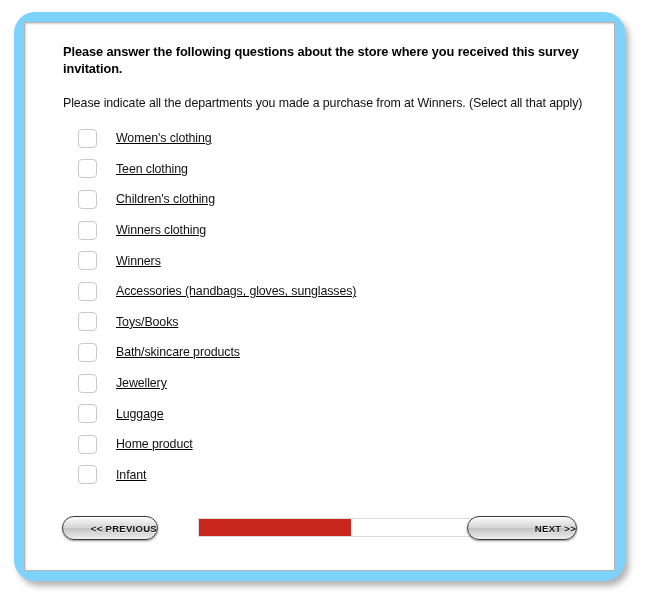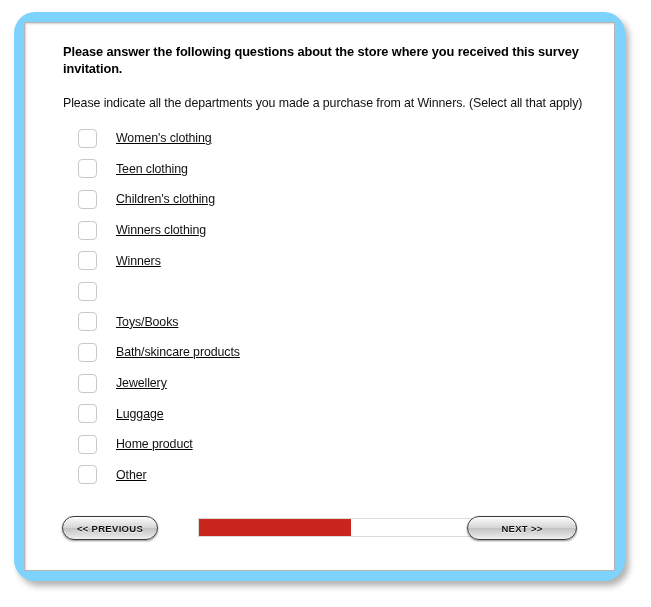--- a/index.html
+++ b/index.html
@@ -113,21 +113,21 @@
     height: 24px;
     border-radius: 13px;
     border: 1px solid #3a3a3a;
     background: linear-gradient(to bottom,
                 #ffffff 0%, #f2f2f2 12%, #d6d6d6 48%,
                 #c3c3c3 52%, #dedede 82%, #f0f0f0 100%);
     box-shadow: 0 1px 2px rgba(0,0,0,0.45),
                 inset 0 1px 0 rgba(255,255,255,0.9);
     display: flex;
     align-items: center;
-    justify-content: center;
+    justify-content: flex-end;
     cursor: pointer;
     box-sizing: border-box;
   }
   .nav-button-label {
     font-size: 9.5px;
     font-weight: bold;
     color: #111111;
     letter-spacing: 0.3px;
     text-shadow: 0 1px 0 rgba(255,255,255,0.8);
     white-space: nowrap;
@@ -184,20 +184,21 @@
           <li class="department-row">
             <span class="checkbox-box"></span>
             <span class="department-label">Winners clothing</span>
           </li>
           <li class="department-row">
             <span class="checkbox-box"></span>
             <span class="department-label">Winners</span>
           </li>
           <li class="department-row">
             <span class="checkbox-box"></span>
+            <span class="department-label">Accessories (handbags, gloves, sunglasses)</span>
           </li>
           <li class="department-row">
             <span class="checkbox-box"></span>
             <span class="department-label">Toys/Books</span>
           </li>
           <li class="department-row">
             <span class="checkbox-box"></span>
             <span class="department-label">Bath/skincare products</span>
           </li>
           <li class="department-row">
@@ -207,21 +208,21 @@
           <li class="department-row">
             <span class="checkbox-box"></span>
             <span class="department-label">Luggage</span>
           </li>
           <li class="department-row">
             <span class="checkbox-box"></span>
             <span class="department-label">Home product</span>
           </li>
           <li class="department-row">
             <span class="checkbox-box"></span>
-            <span class="department-label">Other</span>
+            <span class="department-label">Infant</span>
           </li>
         </ul>
 
     </div>
 
     <div id="survey-footer">
 
       <div id="previous-button" class="nav-button">
         <span class="nav-button-label">&lt;&lt; PREVIOUS</span>
       </div>

